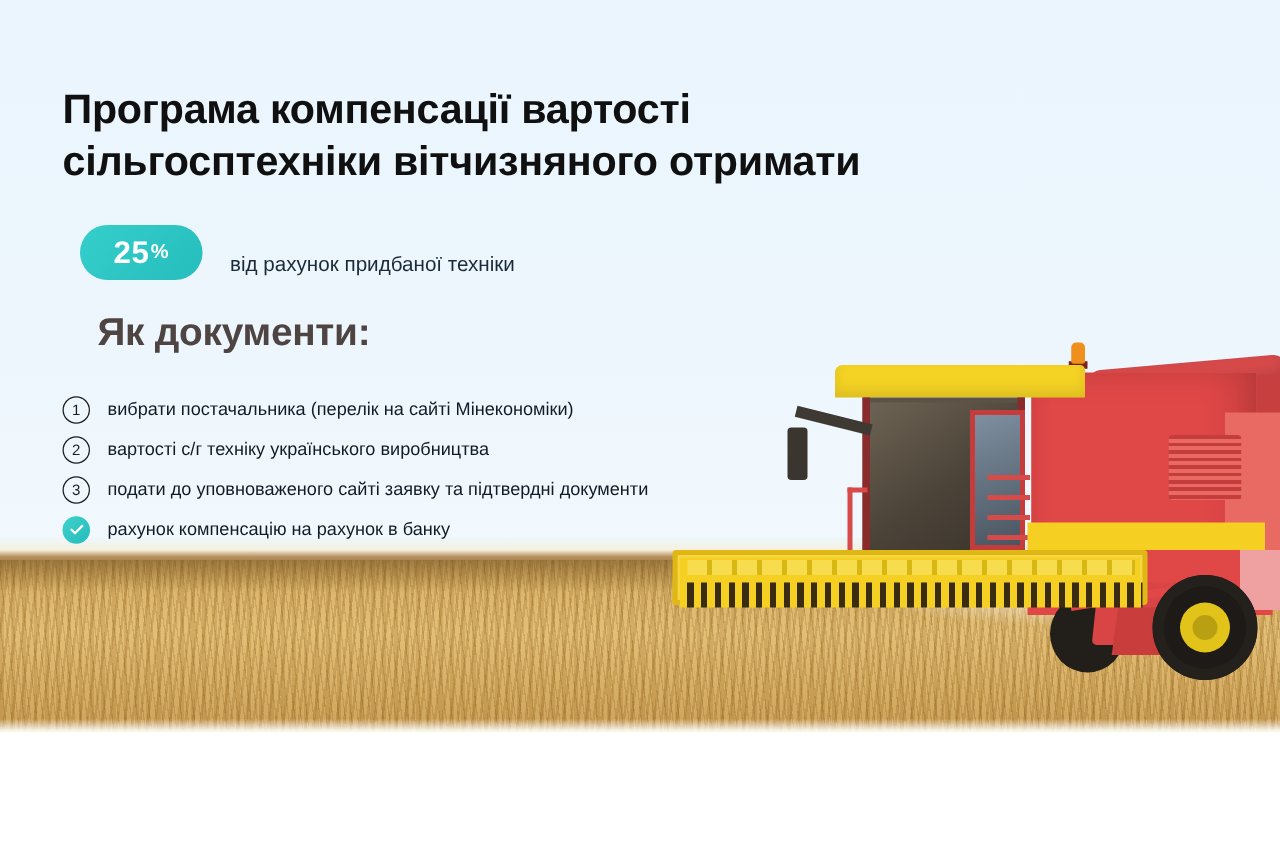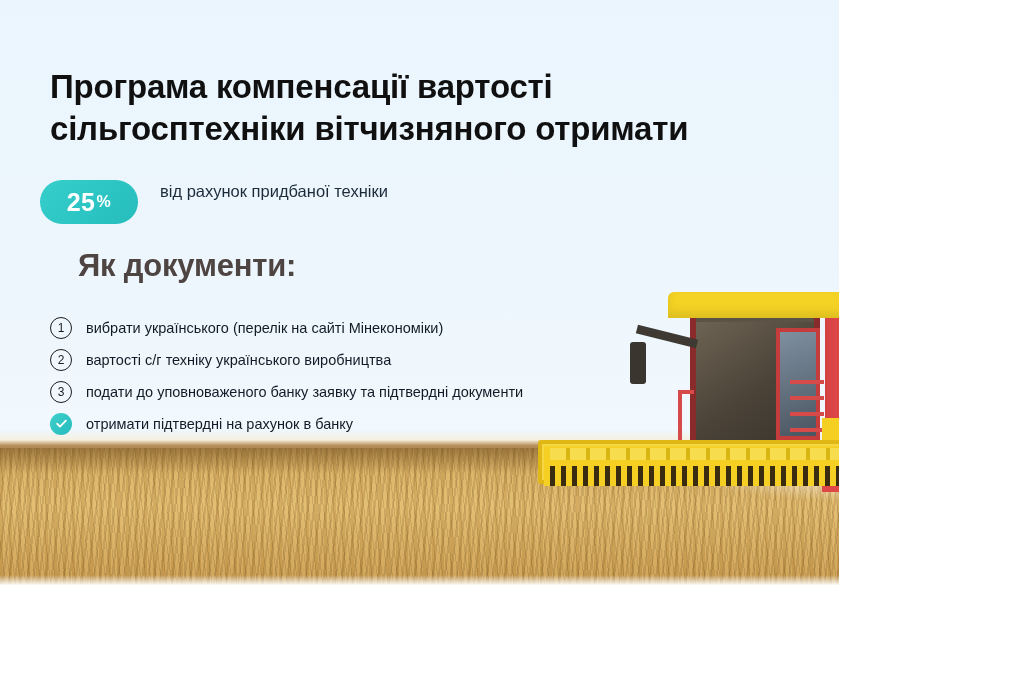--- a/index.html
+++ b/index.html
@@ -1,21 +1,21 @@
 <!DOCTYPE html>
 <html><head>
 <meta charset="utf-8">
 <style>
   html,body{margin:0;padding:0;}
   body{
     width:1024px;height:683px;overflow:hidden;
     font-family:"Liberation Sans", sans-serif;
     background:#ffffff;
   }
-  .poster{position:relative;width:839px;height:683px;overflow:hidden;background:#bef264;}
+  .poster{position:relative;width:1024px;height:683px;overflow:hidden;background:#bef264;}
 
   
   .sky{
     position:absolute;left:0;top:0;width:1024px;height:470px;
     background:linear-gradient(to bottom,#eaf5fd 0%,#edf6fd 55%,#f2f9fe 100%);
   }
 
   
   .photo{position:absolute;left:0;top:430px;width:1024px;height:155px;overflow:hidden;}
   .horizon{
@@ -118,21 +118,21 @@
   .hub{left:404px;top:212px;width:40px;height:40px;border-radius:50%;background:#e2c31a;}
   .hub-in{left:414px;top:222px;width:20px;height:20px;border-radius:50%;background:#b99f12;}
   .wheel-back{left:300px;top:206px;width:60px;height:62px;border-radius:50%;background:#221e1a;}
 
   
   .title{
     position:absolute;left:50px;top:66px;width:860px;
     font-size:33px;line-height:1.28;font-weight:bold;color:#101010;
     letter-spacing:-.2px;
   }
-  .badge-row{position:absolute;left:40px;top:180px;display:flex;align-items:flex-start;gap:22px;}
+  .badge-row{position:absolute;left:64px;top:180px;display:flex;align-items:flex-end;gap:22px;}
   .badge{
     width:98px;height:44px;border-radius:22px;
     background:linear-gradient(135deg,#35cfcb,#26bdbd);
     color:#fff;display:flex;align-items:center;justify-content:center;
     font-weight:bold;letter-spacing:.5px;
   }
   .badge .num{font-size:25px;}
   .badge .pct{font-size:16px;margin-left:1px;}
   .badge-text{font-size:16.5px;line-height:1.42;color:#1b2b3a;}
   .how{
@@ -222,37 +222,37 @@
     <div class="badge-text">
       <div>від рахунок придбаної техніки</div>
     </div>
   </div>
 
   <div class="how">Як документи:</div>
 
   <div class="steps">
     <div class="step">
       <div class="step-num">1</div>
-      <div class="step-text">вибрати українського (перелік на сайті Мінекономіки)</div>
+      <div class="step-text">вибрати постачальника (перелік на сайті Мінекономіки)</div>
     </div>
     <div class="step">
       <div class="step-num">2</div>
       <div class="step-text">вартості с/г техніку українського виробництва</div>
     </div>
     <div class="step">
       <div class="step-num">3</div>
-      <div class="step-text">подати до уповноваженого банку заявку та підтвердні документи</div>
+      <div class="step-text">подати до уповноваженого сайті заявку та підтвердні документи</div>
     </div>
     <div class="step">
       <div class="step-check">
         <svg viewBox="0 0 24 24" aria-hidden="true">
           <path d="M4 12.5l5.2 5.2L20 6.8" fill="none" stroke="#ffffff" stroke-width="3.4" stroke-linecap="round" stroke-linejoin="round"></path>
         </svg>
       </div>
-      <div class="step-text">отримати підтвердні на рахунок в банку</div>
+      <div class="step-text">рахунок компенсацію на рахунок в банку</div>
     </div>
   </div>
 
   <div class="footer">
 
     
 
     
 
   </div>

